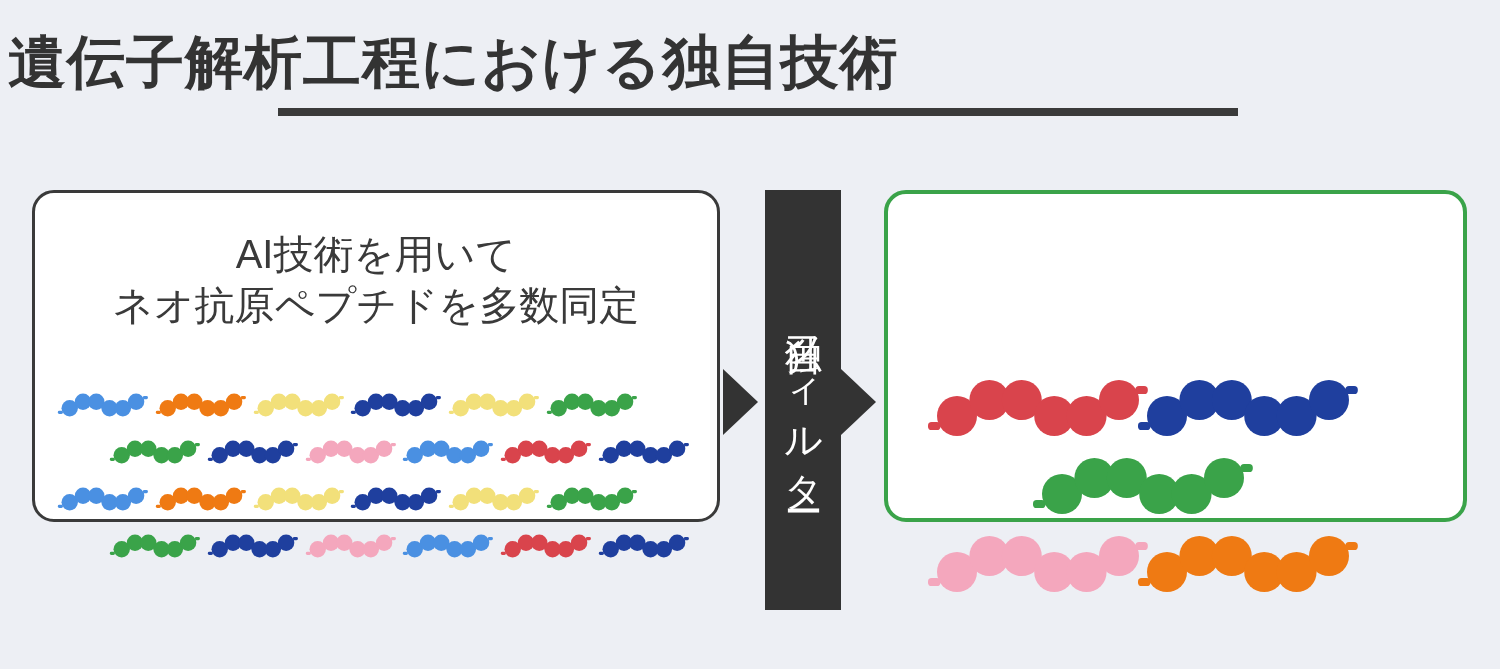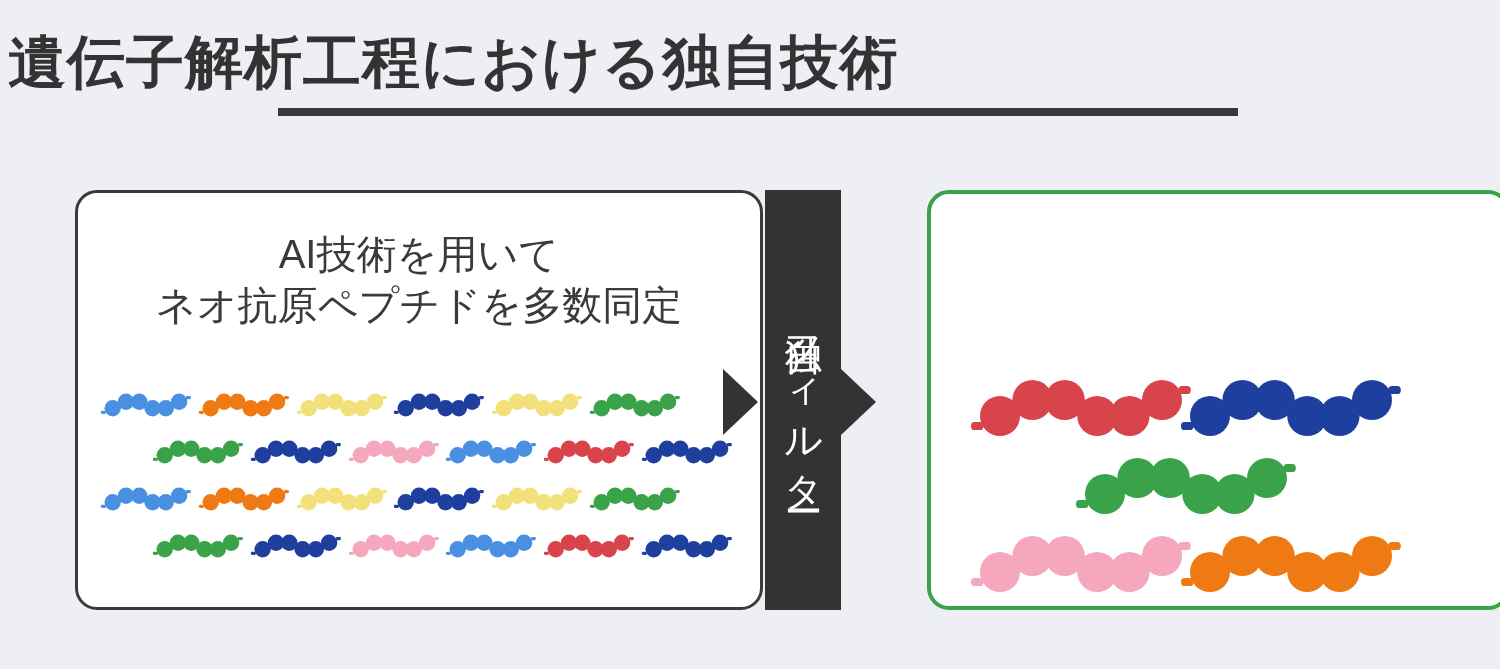--- a/index.html
+++ b/index.html
@@ -44,25 +44,24 @@
     left: 0;
     top: 190px;
     width: 1500px;
     height: 425px;
   }
 
   
   .panel {
     position: absolute;
     top: 0;
-    height: 420px;
+    height: 332px;
     background: #ffffff;
     border-radius: 22px;
     box-sizing: border-box;
-    margin-left: 43px;
   }
   #panel-input {
     left: 32px;
     width: 688px;
     border: 3px solid #3a3a3a;
   }
   #panel-output {
     left: 884px;
     width: 583px;
     border: 4px solid #3aa349;

